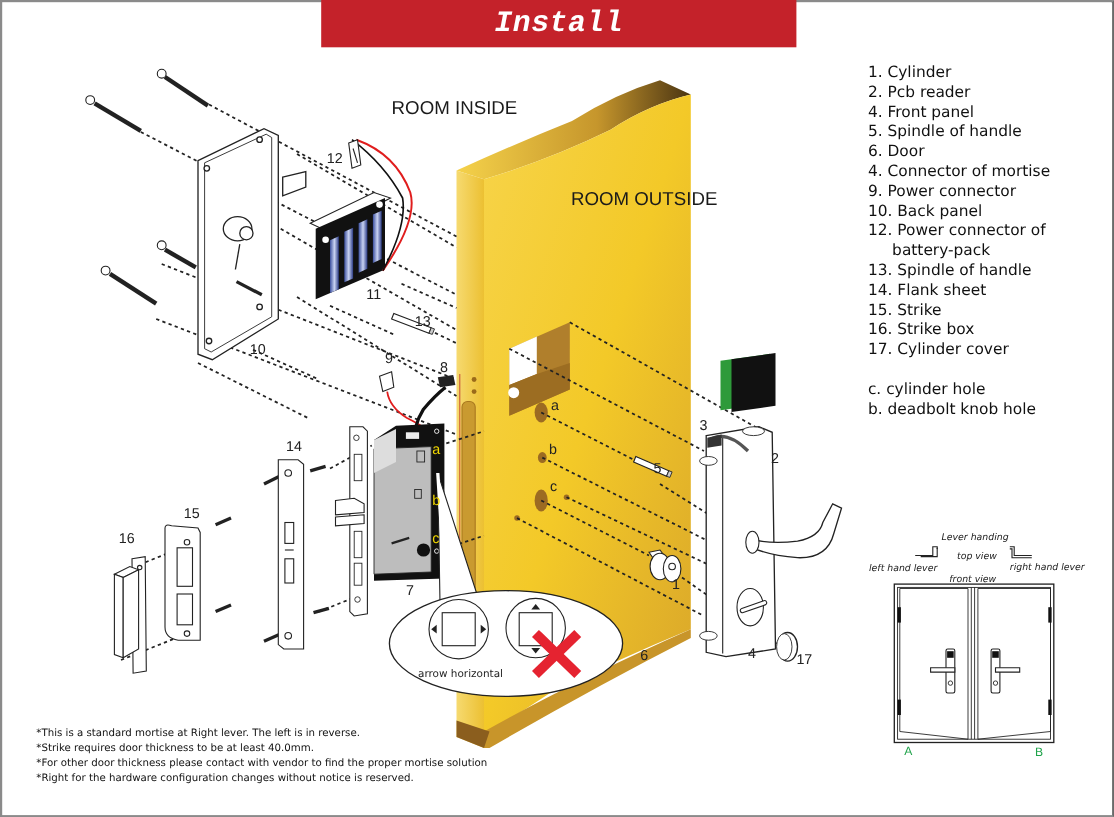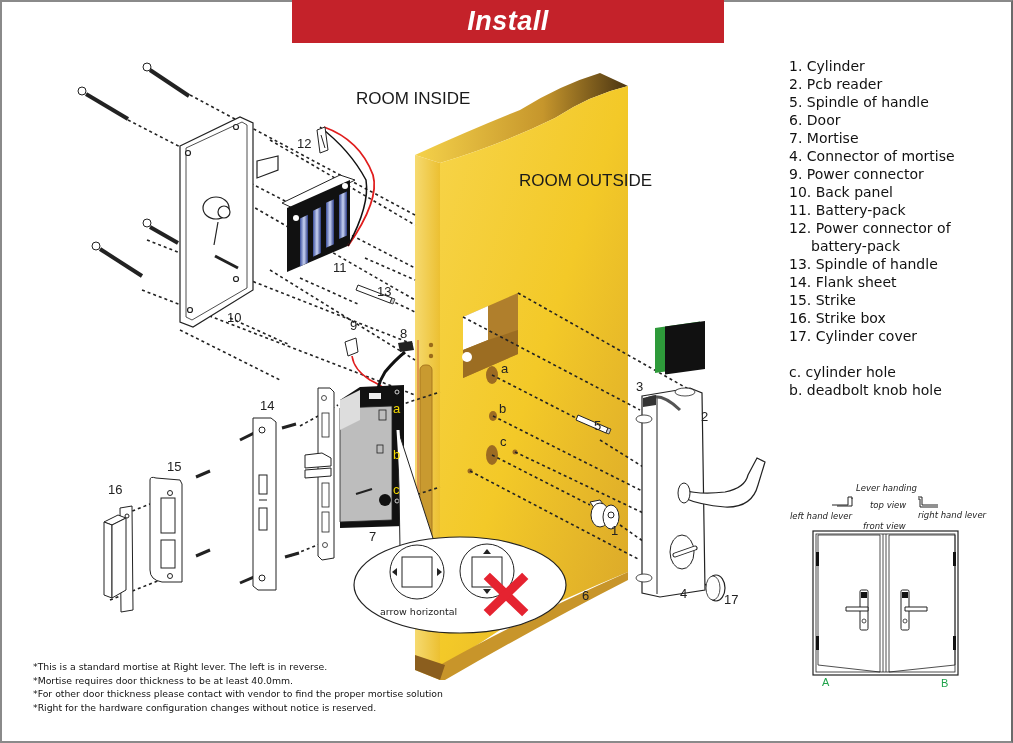--- a/index.html
+++ b/index.html
@@ -1,19 +1,19 @@
 <!DOCTYPE html>
 <html><head>
 <meta charset="utf-8">
 <style>
   html, body { margin: 0; padding: 0; background: #ffffff; }
   body { width: 1013px; height: 743px; overflow: hidden; position: relative; font-family: "Liberation Sans", sans-serif; }
   #page { position: absolute; left: 0; top: 0; width: 1009px; height: 739px; border: 2px solid #8a8a8a; border-right-color: #6a6a6a; background: #fff; }
   #banner { position: absolute; left: 292px; top: 0px; width: 432px; height: 43px; background: #c4222a; display: flex; align-items: center; justify-content: center; }
-  #banner span { color: #fff; font-family: Liberation Sans, sans-serif; font-weight: bold; font-style: italic; font-size: 27px; letter-spacing: 0.5px; }
+  #banner span { color: #fff; font-family: Liberation Mono, monospace; font-weight: bold; font-style: italic; font-size: 27px; letter-spacing: 0.5px; }
   #diagram { position: absolute; left: 0; top: 0; width: 1013px; height: 743px; }
   .lbl { font-family: "Liberation Sans", sans-serif; font-size: 13px; fill: #222; }
   .room { font-family: "Liberation Sans", sans-serif; font-size: 17px; fill: #1a1a1a; }
   .ylbl { font-family: "Liberation Sans", sans-serif; font-size: 13px; fill: #f1d700; }
   .hl { font-family: "Liberation Sans", sans-serif; font-size: 12px; fill: #222; }
   .dash { stroke: #222; stroke-width: 1.6; stroke-dasharray: 3 3; fill: none; }
   #legend { position: absolute; left: 789px; top: 57px; width: 220px; font-family: "DejaVu Sans", sans-serif; font-size: 14px; color: #111; line-height: 18px; }
   #legend .item { white-space: nowrap; }
   #legend .cont { padding-left: 22px; }
   #legend .gap { height: 18px; }
@@ -355,37 +355,36 @@
   </g>
 </svg>
 
 <div id="banner">
   <span>Install</span>
 </div>
 
 <div id="legend">
   <div class="item">1. Cylinder</div>
   <div class="item">2. Pcb reader</div>
+  <div class="item">4. Front panel</div>
   <div class="item">5. Spindle of handle</div>
   <div class="item">6. Door</div>
-  <div class="item">7. Mortise</div>
   <div class="item">4. Connector of mortise</div>
   <div class="item">9. Power connector</div>
   <div class="item">10. Back panel</div>
-  <div class="item">11. Battery-pack</div>
   <div class="item">12. Power connector of</div>
   <div class="item cont">battery-pack</div>
   <div class="item">13. Spindle of handle</div>
   <div class="item">14. Flank sheet</div>
   <div class="item">15. Strike</div>
   <div class="item">16. Strike box</div>
   <div class="item">17. Cylinder cover</div>
   <div class="gap"></div>
   <div class="item">c. cylinder hole</div>
   <div class="item">b. deadbolt knob hole</div>
 </div>
 
 <div id="notes">
   <div>*This is a standard mortise at Right lever. The left is in reverse.</div>
-  <div>*Mortise requires door thickness to be at least 40.0mm.</div>
+  <div>*Strike requires door thickness to be at least 40.0mm.</div>
   <div>*For other door thickness please contact with vendor to find the proper mortise solution</div>
   <div>*Right for the hardware configuration changes without notice is reserved.</div>
 </div>
 
 </body></html>

